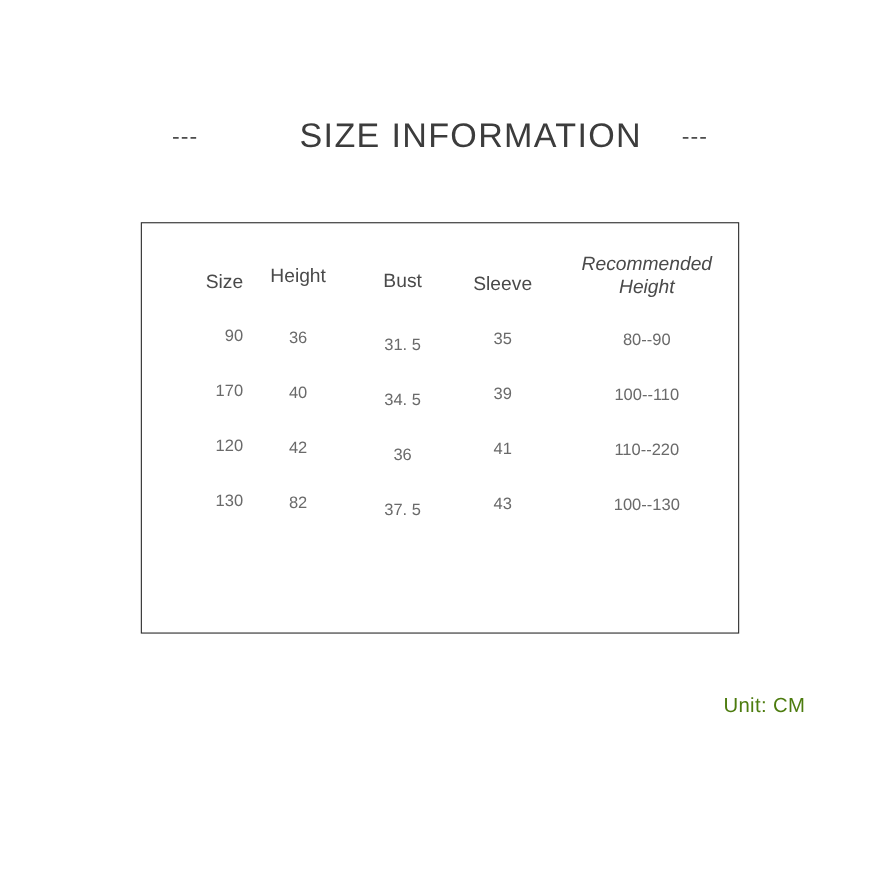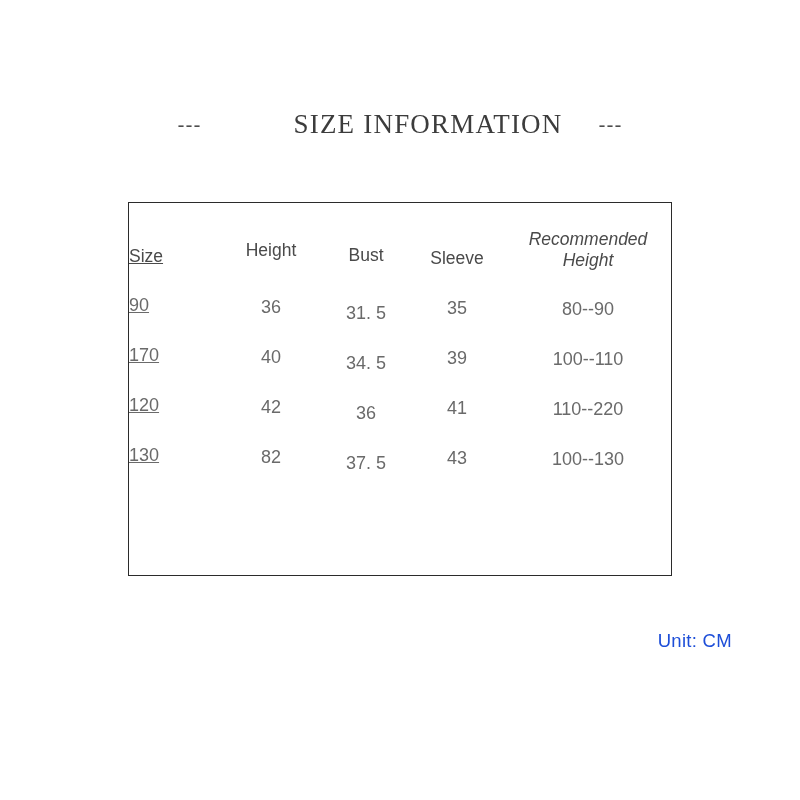--- a/index.html
+++ b/index.html
@@ -37,22 +37,22 @@
   .dash-left, .dash-right {
     font-family: "Liberation Sans", sans-serif;
     font-size: 21px;
     color: #4d4d4d;
     letter-spacing: 1px;
     line-height: 1;
   }
   .dash-left { margin-right: 92px; }
   .dash-right { margin-left: 36px; }
   .title-text {
-    font-family: Liberation Serif, serif;
-    font-size: 27px;
+    font-family: Liberation Sans, sans-serif;
+    font-size: 31px;
     color: #3c3c3c;
     letter-spacing: 1.2px;
     white-space: nowrap;
   }
 
   
   .table-box {
     position: absolute;
     left: 128px;
     top: 202px;
@@ -81,33 +81,33 @@
   }
   .size-table thead th {
     height: 62px;
     font-size: 17.5px;
     color: #4a4a4a;
     padding-top: 18px;
     vertical-align: middle;
   }
   .size-table tbody td {
     height: 50px;
-    font-size: 18px;
+    font-size: 15px;
     color: #6a6a6a;
   }
 
   
   col.c0 { width: 92px; }
   col.c1 { width: 100px; }
   col.c2 { width: 90px; }
   col.c3 { width: 92px; }
   col.c4 { width: 170px; }
 
   
-  .col0 { text-align: left; text-decoration: underline; }
+  .col0 { text-align: right; }
   .col1 { text-align: center; }
   .col2 { text-align: center; }
   .col3 { text-align: center; }
   .col4 { text-align: center; }
 
   th.col0 { transform: translateY(4px); }
   th.col1 { transform: translateY(-2px); }
   th.col2 { transform: translateY(3px); }
   th.col3 { transform: translateY(6px); }
   th.col4 { transform: translateY(-2px); line-height: 1.25; font-style: italic; }
@@ -123,21 +123,21 @@
     line-height: 1.22;
   }
 
   
   .unit-note {
     position: absolute;
     right: 68px;
     top: 630px;
     font-family: "Liberation Sans", sans-serif;
     font-size: 18.5px;
-    color: #1d4ed8;
+    color: #4d7c0f;
     letter-spacing: 0.3px;
   }
 </style>
 </head>
 <body>
 
 <div class="page">
 
   <div class="title-row">
     <span class="dash-left">---</span>

